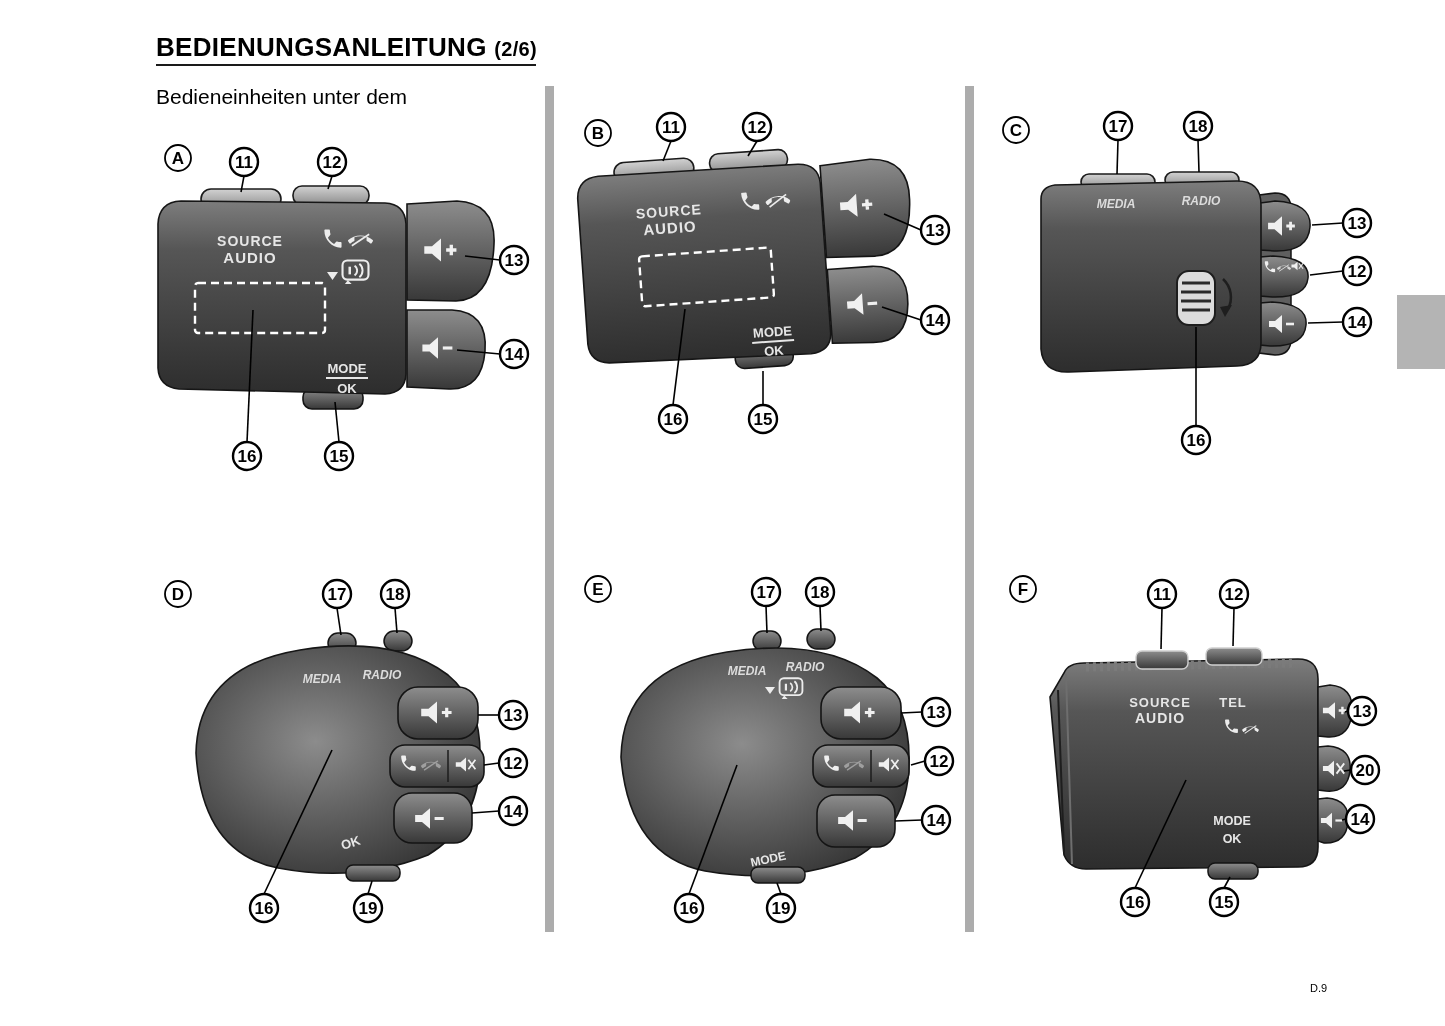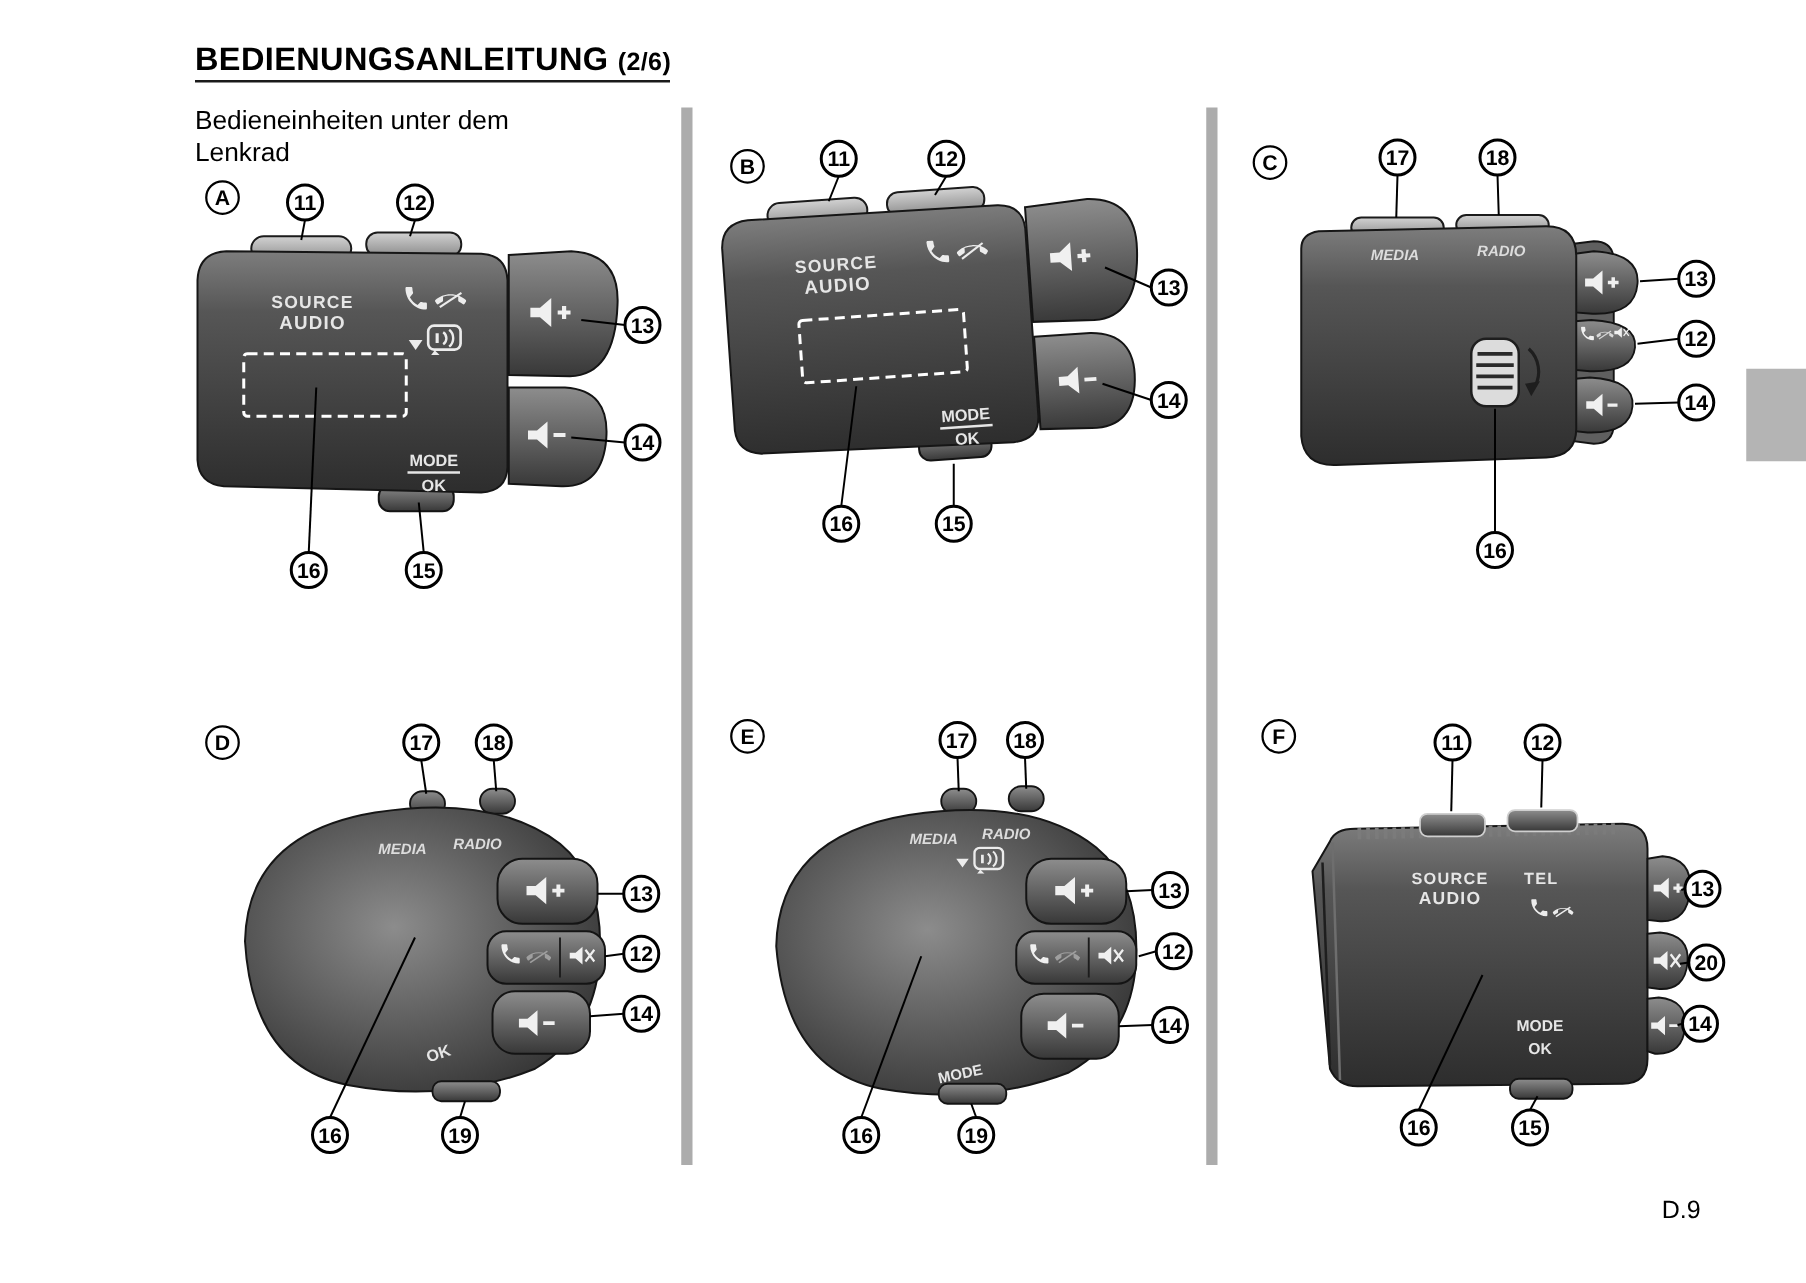--- a/index.html
+++ b/index.html
@@ -5,21 +5,21 @@
   * { margin:0; padding:0; box-sizing:border-box; }
   html,body { background:#ffffff; }
   .page { position:relative; width:1445px; height:1026px; background:#fff;
           font-family:"Liberation Sans", sans-serif; overflow:hidden; }
   .title { position:absolute; left:156px; top:32px; font-size:26px; font-weight:bold; color:#000; letter-spacing:.3px; white-space:nowrap; }
   .title .suffix { font-size:20px; }
   .title-rule { position:absolute; left:156px; top:64px; width:380px; height:2px; background:#1a1a1a; }
   .subtitle { position:absolute; left:156px; top:84px; font-size:21px; font-weight:normal; color:#000; line-height:26px; }
   .vdivider { position:absolute; top:86px; width:9px; height:846px; background:#acacac; }
   .side-tab { position:absolute; right:0; top:295px; width:48px; height:74px; background:#b4b4b4; }
-  .page-num { position:absolute; left:1310px; top:957px; width:70px; text-align:center; font-size:20px; color:#000; }
+  .page-num { position:absolute; left:1310px; top:982px; width:70px; text-align:left; font-size:11px; color:#000; }
   .panel { position:absolute; }
   svg text { font-family:"Liberation Sans", sans-serif; }
   .co circle { fill:#fff; stroke:#000; stroke-width:2.4; }
   .co text { font-size:17px; font-weight:bold; text-anchor:middle; fill:#000; }
   .letter circle { fill:#fff; stroke:#000; stroke-width:1.8; }
   .letter text { font-size:17px; font-weight:bold; text-anchor:middle; fill:#000; }
   .lead { stroke:#000; stroke-width:1.6; fill:none; }
   .lbl { fill:#e6e6e6; font-weight:bold; }
   .lbl-i { fill:#dcdcdc; font-style:italic; font-weight:bold; }
 </style>
@@ -74,21 +74,20 @@
         <path d="M19,5 a9,9 0 0 1 0,14" fill="none" stroke="currentColor" stroke-width="2"></path>
         <path d="M7,22 l-3,4 h7 z" fill="currentColor"></path>
       </symbol>
     </defs>
   </svg>
 
   <div class="title"><span>BEDIENUNGSANLEITUNG</span> <span class="suffix">(2/6)</span></div>
   <div class="title-rule"></div>
   <div class="subtitle">
     <div>Bedieneinheiten unter dem</div>
-    <div>Lenkrad</div>
   </div>
   <div class="vdivider" style="left:545px;"></div>
   <div class="vdivider" style="left:965px;"></div>
   <div class="side-tab"></div>
   <div class="page-num">D.9</div>
 
   <div class="panel" style="left:155px; top:140px; width:390px; height:340px;">
   <svg width="390" height="340" viewBox="0 0 390 340">
     <rect x="46" y="49" width="80" height="20" rx="10" fill="url(#gTab)" stroke="#1b1b1b" stroke-width="1.6"></rect>
     <rect x="138" y="46" width="76" height="19" rx="9" fill="url(#gTab)" stroke="#1b1b1b" stroke-width="1.6"></rect>

